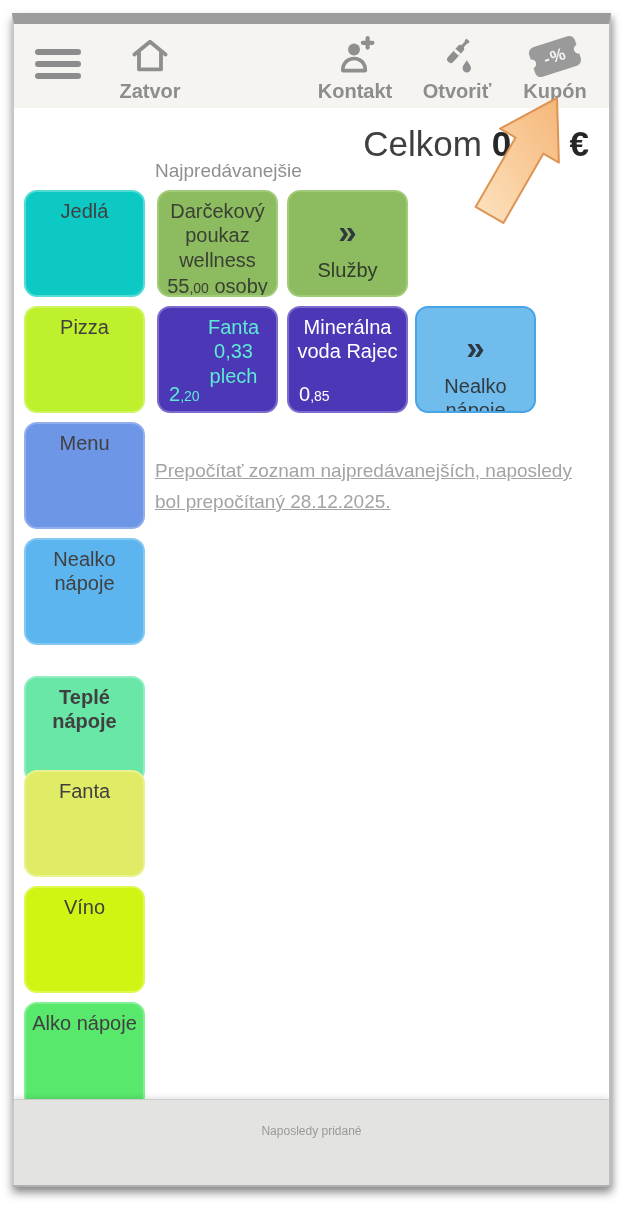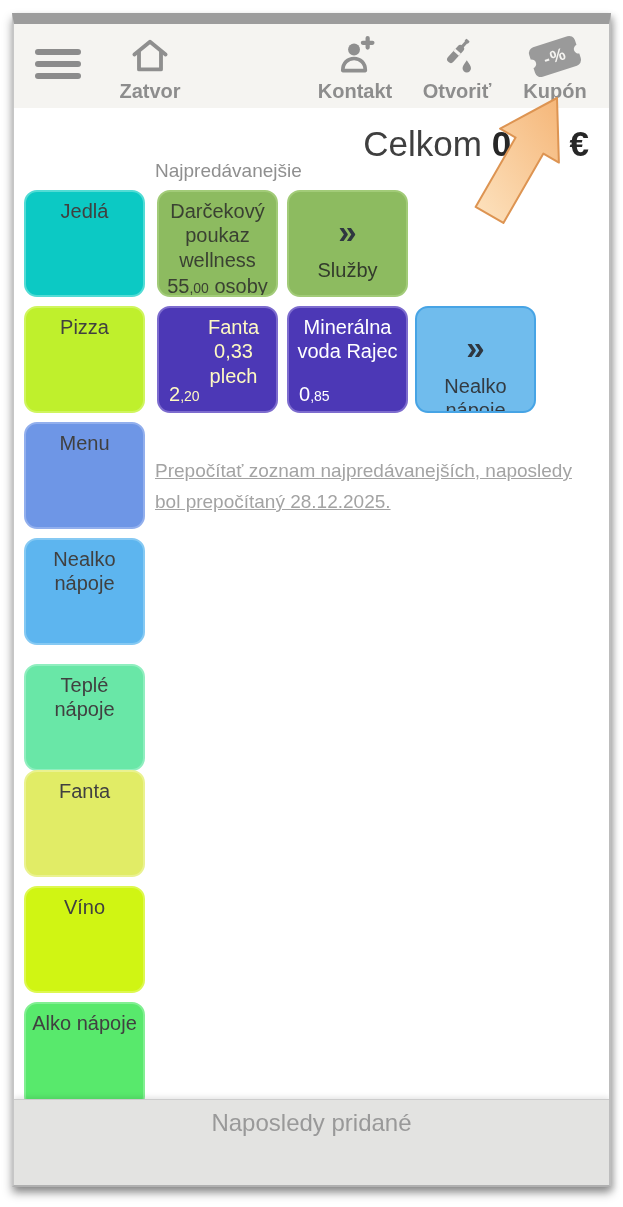--- a/index.html
+++ b/index.html
@@ -49,21 +49,21 @@
   .recalc{
     position:absolute;left:141px;top:348px;width:420px;
     font-size:19px;line-height:1.62;color:#a3a3a3;text-decoration:underline;cursor:pointer;
   }
   
   .bottom-bar{
     position:absolute;left:0;right:0;bottom:0;height:85px;background:#e3e3e1;z-index:20;
     border-top:1px solid #cccccc;box-shadow:0 -2px 5px rgba(0,0,0,.10);
     text-align:center;cursor:pointer;
   }
-  .bottom-bar span{display:inline-block;margin-top:9px;font-size:24px;color:#999999;}
+  .bottom-bar span{display:inline-block;margin-top:24px;font-size:12px;color:#999999;}
   
   .arrow-annot{position:absolute;left:450px;top:68px;z-index:40;pointer-events:none;}
 </style>
 </head>
 <body>
 
 <div class="screen">
 
   <div class="toolbar">
     <div class="hamburger">
@@ -130,21 +130,21 @@
     <div class="section-title">Najpredávanejšie</div>
 
     <div class="btn cat" style="top: 82px; background: rgb(12, 201, 196); border-color: rgb(82, 220, 213);">
       <span>Jedlá</span></div>
     <div class="btn cat" style="top: 198px; background: rgb(191, 240, 44); border-color: rgb(207, 245, 94);">
       <span>Pizza</span></div>
     <div class="btn cat" style="top: 314px; background: rgb(110, 150, 230); border-color: rgb(146, 175, 237);">
       <span>Menu</span></div>
     <div class="btn cat" style="top: 430px; background: rgb(93, 181, 239); border-color: rgb(133, 201, 243);">
       <span>Nealko nápoje</span></div>
-    <div class="btn cat" style="top: 556px; background: rgb(105, 231, 167); border-color: rgb(144, 238, 191);">
+    <div class="btn cat" style="top: 568px; background: rgb(105, 231, 167); border-color: rgb(144, 238, 191); font-weight: bold;">
       <span>Teplé nápoje</span></div>
     <div class="btn cat" style="top: 662px; background: rgb(225, 236, 102); border-color: rgb(234, 242, 143);">
       <span>Fanta</span></div>
     <div class="btn cat" style="top: 778px; background: rgb(208, 245, 19); border-color: rgb(221, 248, 79);">
       <span>Víno</span></div>
     <div class="btn cat" style="top: 894px; background: rgb(88, 233, 108); border-color: rgb(130, 239, 146);">
       <span>Alko nápoje</span></div>
 
     <div class="btn prod" style="left: 143px; top: 82px; background: rgb(141, 187, 96); border-color: rgb(162, 203, 120); color: rgb(58, 65, 50);">
       <div class="prod-name">Darčekový poukaz wellness</div>
@@ -152,21 +152,21 @@
         <span>55</span><span class="pdec">,00</span>
         <span>osoby</span>
       </div>
     </div>
 
     <div class="btn prod" style="left: 273px; top: 82px; background: rgb(141, 187, 96); border-color: rgb(162, 203, 120); color: rgb(51, 59, 44);">
       <div class="chev">»</div>
       <div>Služby</div>
     </div>
 
-    <div class="btn prod" style="left: 143px; top: 198px; background: rgb(76, 56, 182); border-color: rgb(125, 108, 206); color: #fef9c3; padding-left: 34px;">
+    <div class="btn prod" style="left: 143px; top: 198px; background: rgb(76, 56, 182); border-color: rgb(125, 108, 206); color: #5eead4; padding-left: 34px;">
       <div class="prod-name">Fanta 0,33 plech</div>
       <div class="price-bl">
         <span>2</span><span class="price-dec">,20</span>
       </div>
     </div>
 
     <div class="btn prod" style="left: 273px; top: 198px; background: rgb(76, 56, 182); border-color: rgb(125, 108, 206); color: rgb(255, 255, 255);">
       <div class="prod-name">Minerálna voda Rajec</div>
       <div class="price-bl">
         <span>0</span><span class="price-dec">,85</span>

